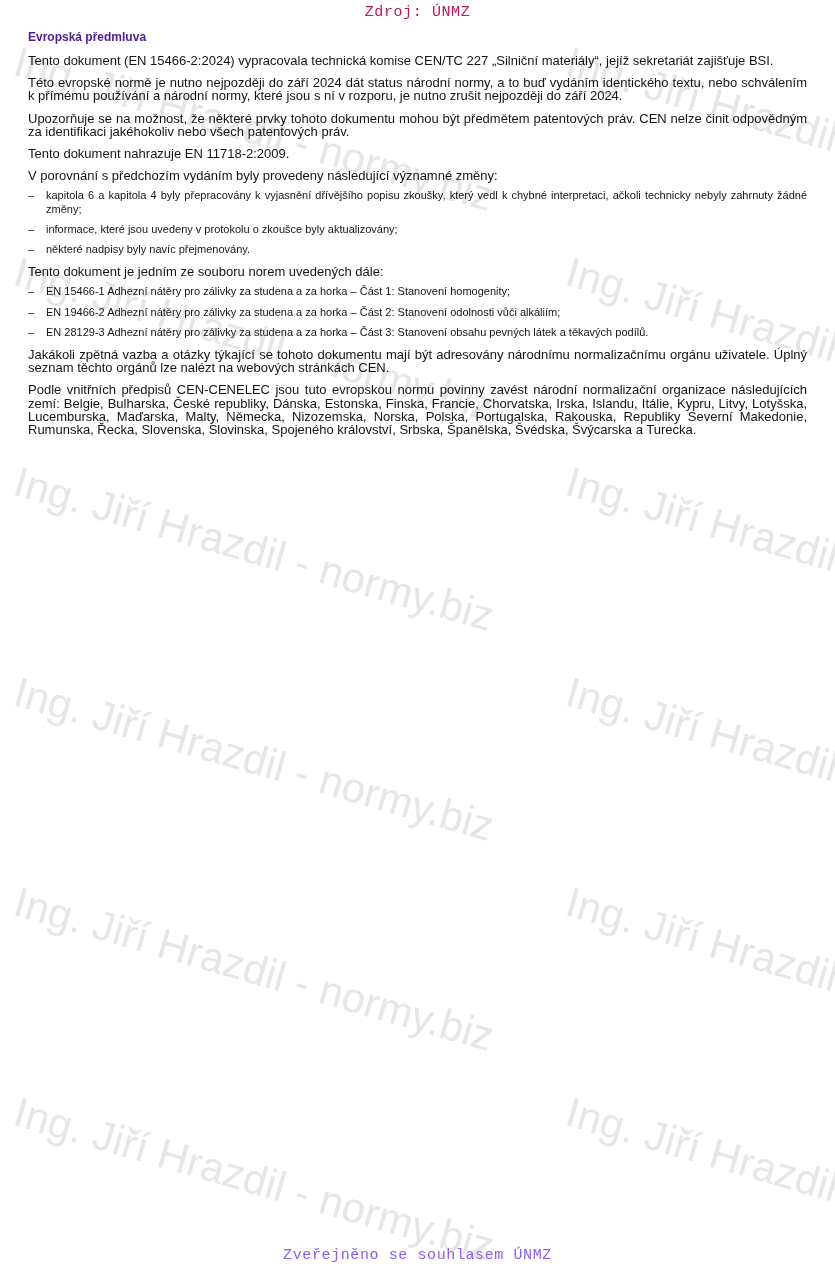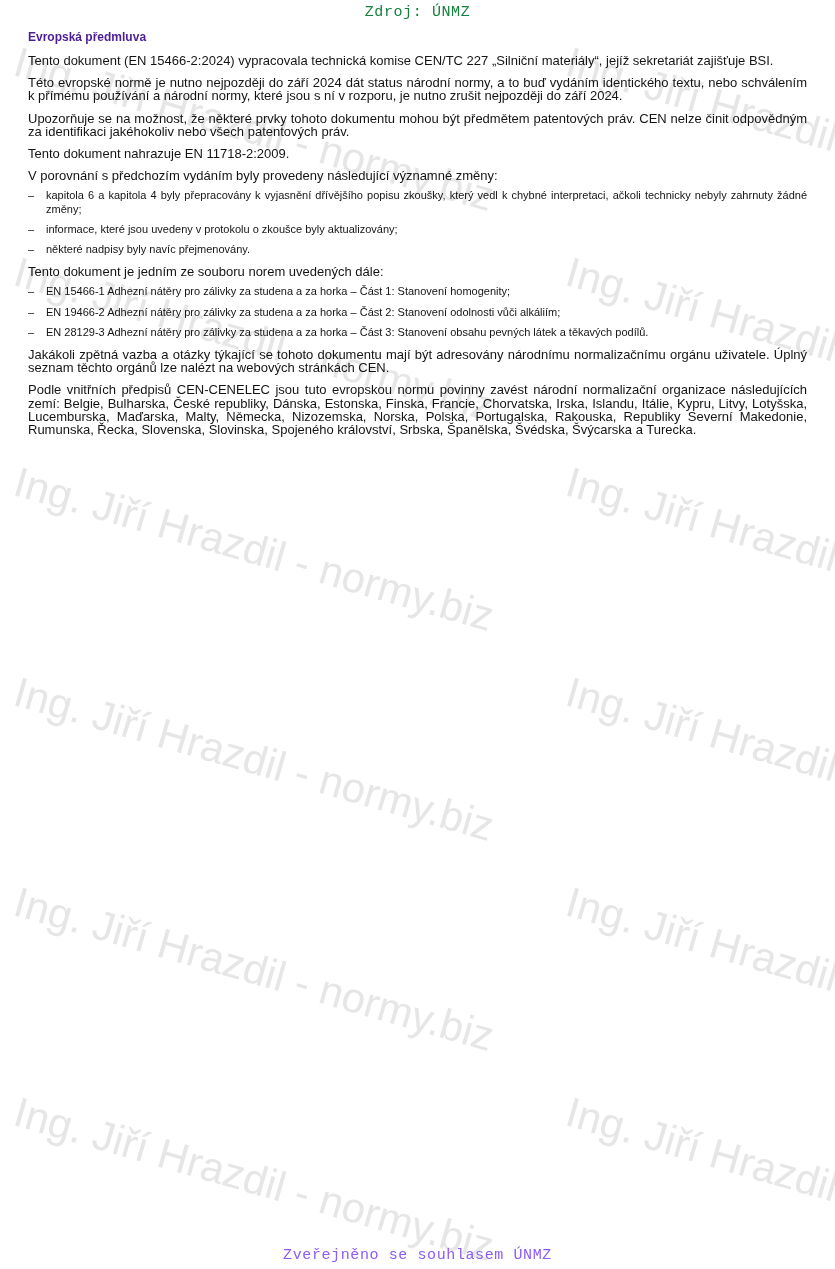--- a/index.html
+++ b/index.html
@@ -35,21 +35,21 @@
     z-index: 1;
     width: 835px;
     height: 1269px;
   }
   .src-header {
     padding-top: 4px;
     text-align: center;
     font-family: "Liberation Mono", monospace;
     font-size: 15px;
     letter-spacing: 0.6px;
-    color: #15803d;
+    color: #be185d;
   }
   .content {
     margin: 0 28px;
   }
   .doc-heading {
     font-size: 12px;
     line-height: 15px;
     font-weight: bold;
     margin: 9px 0 0 0;
     color: #4c1d95;

